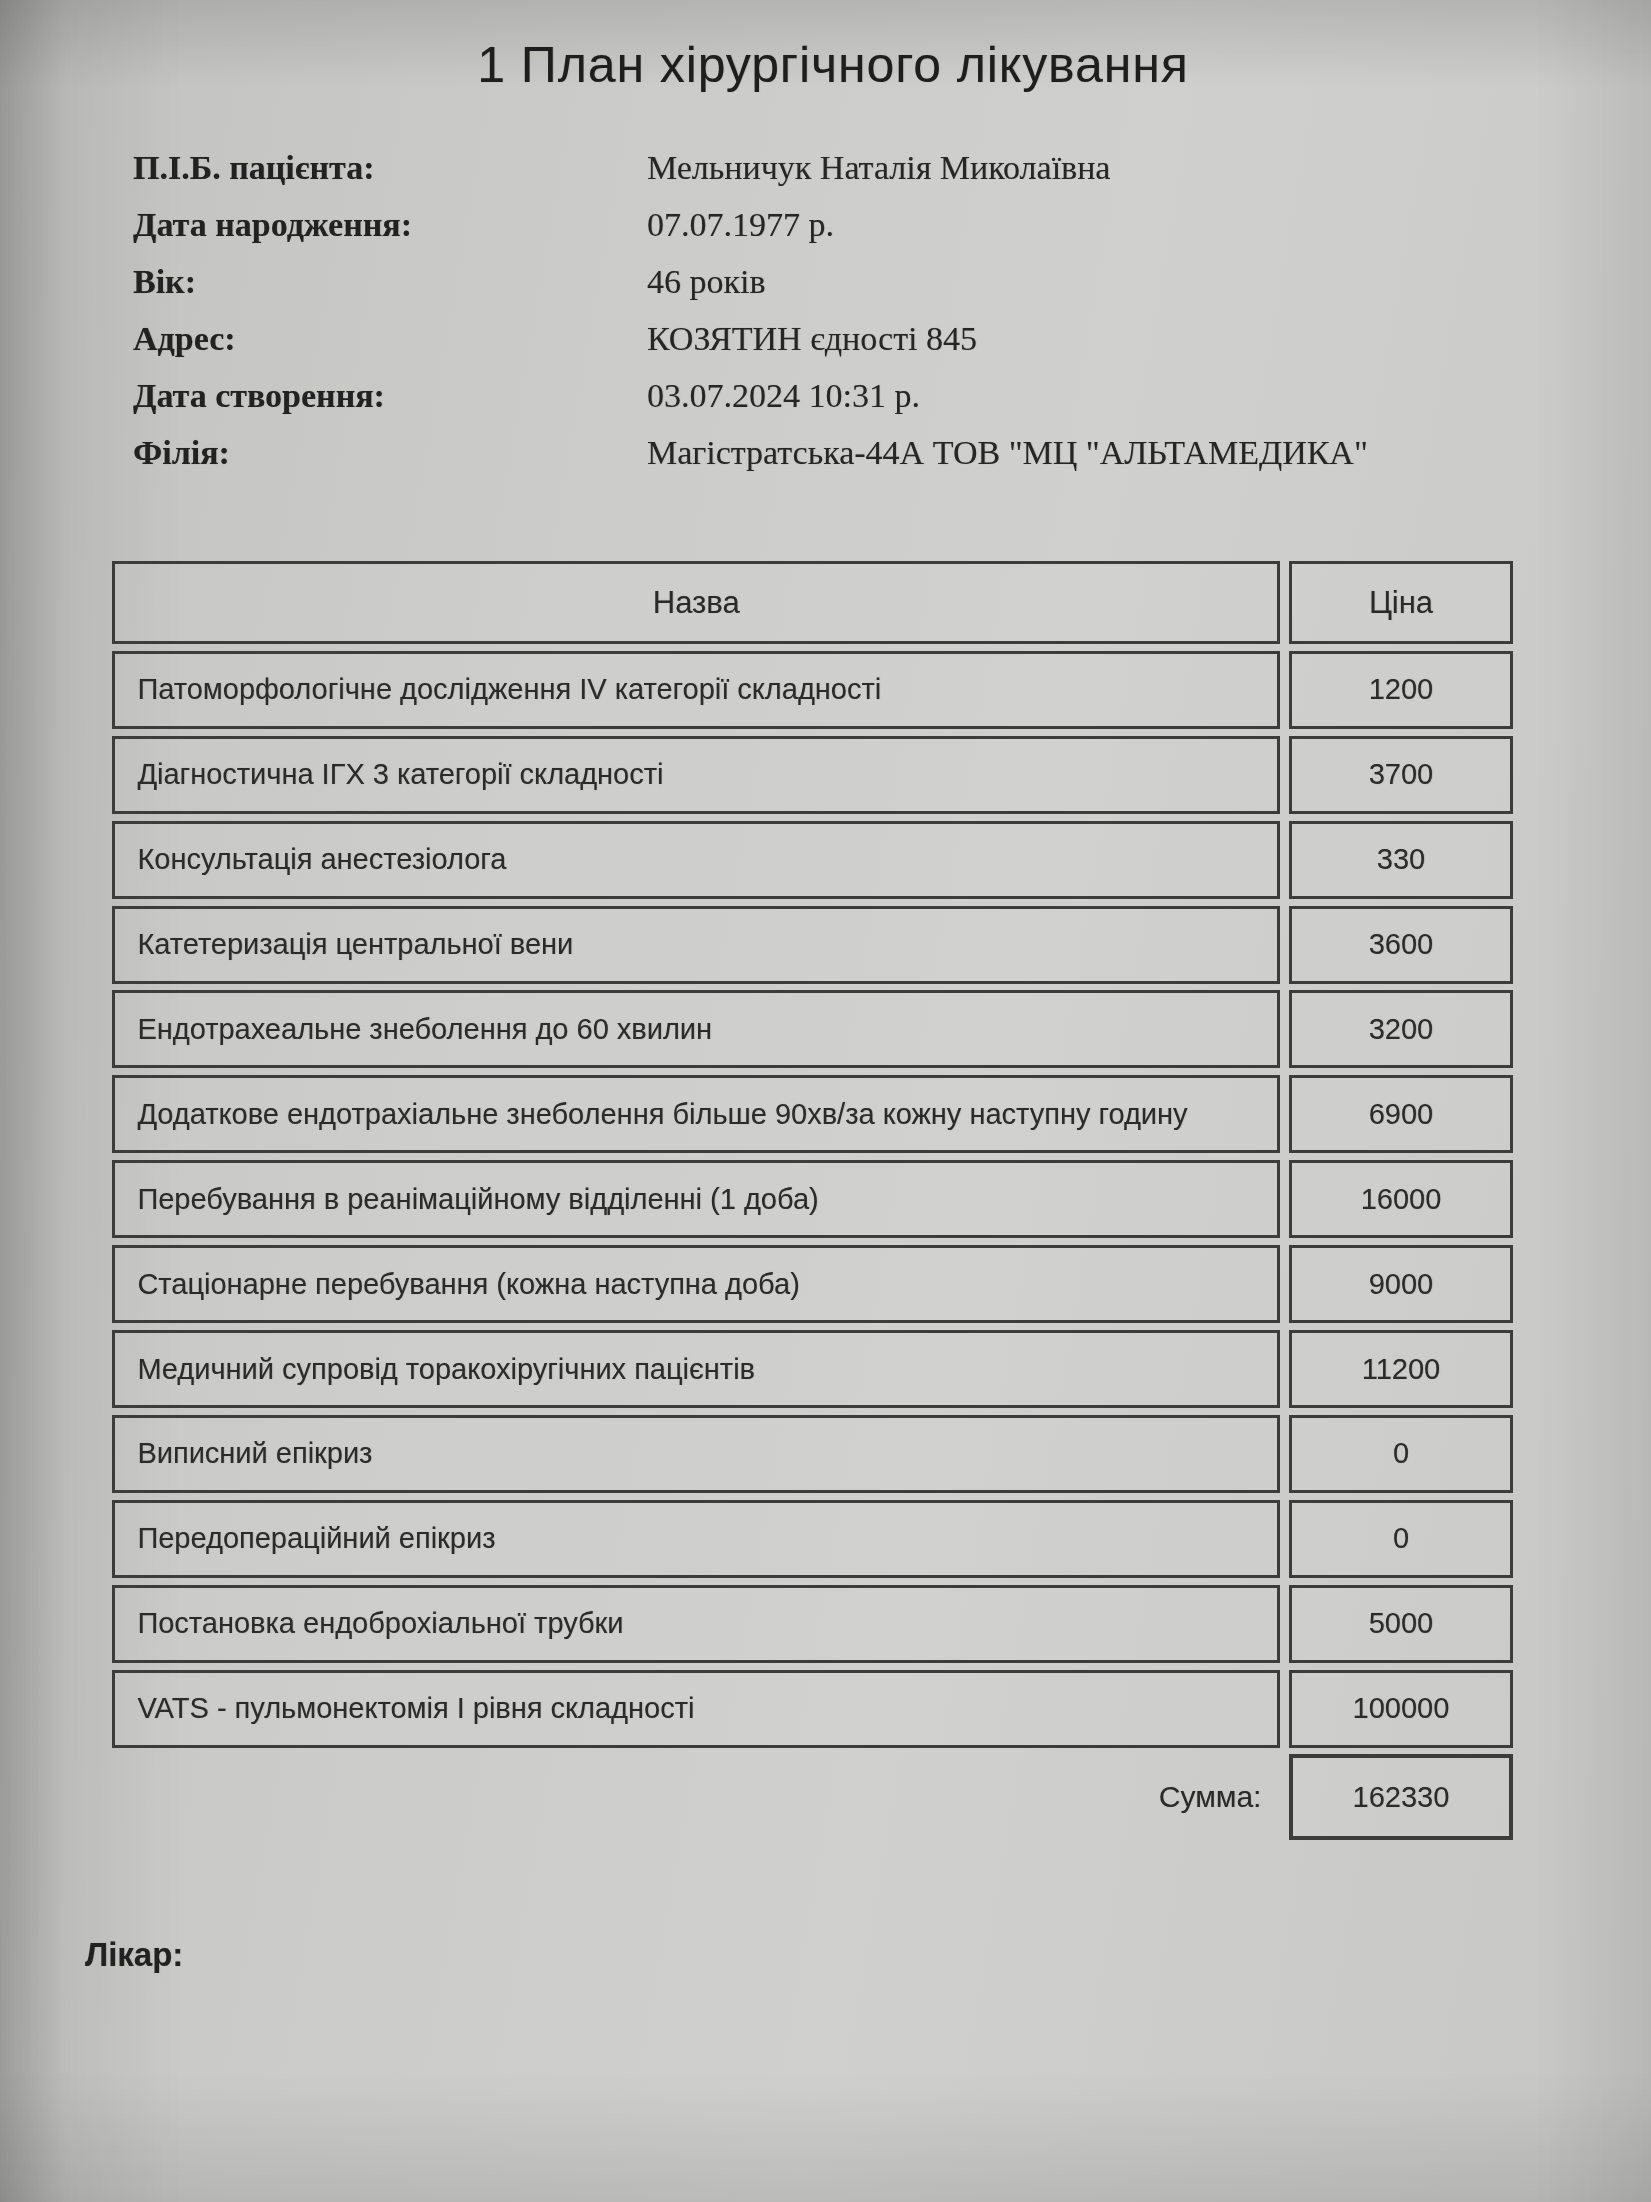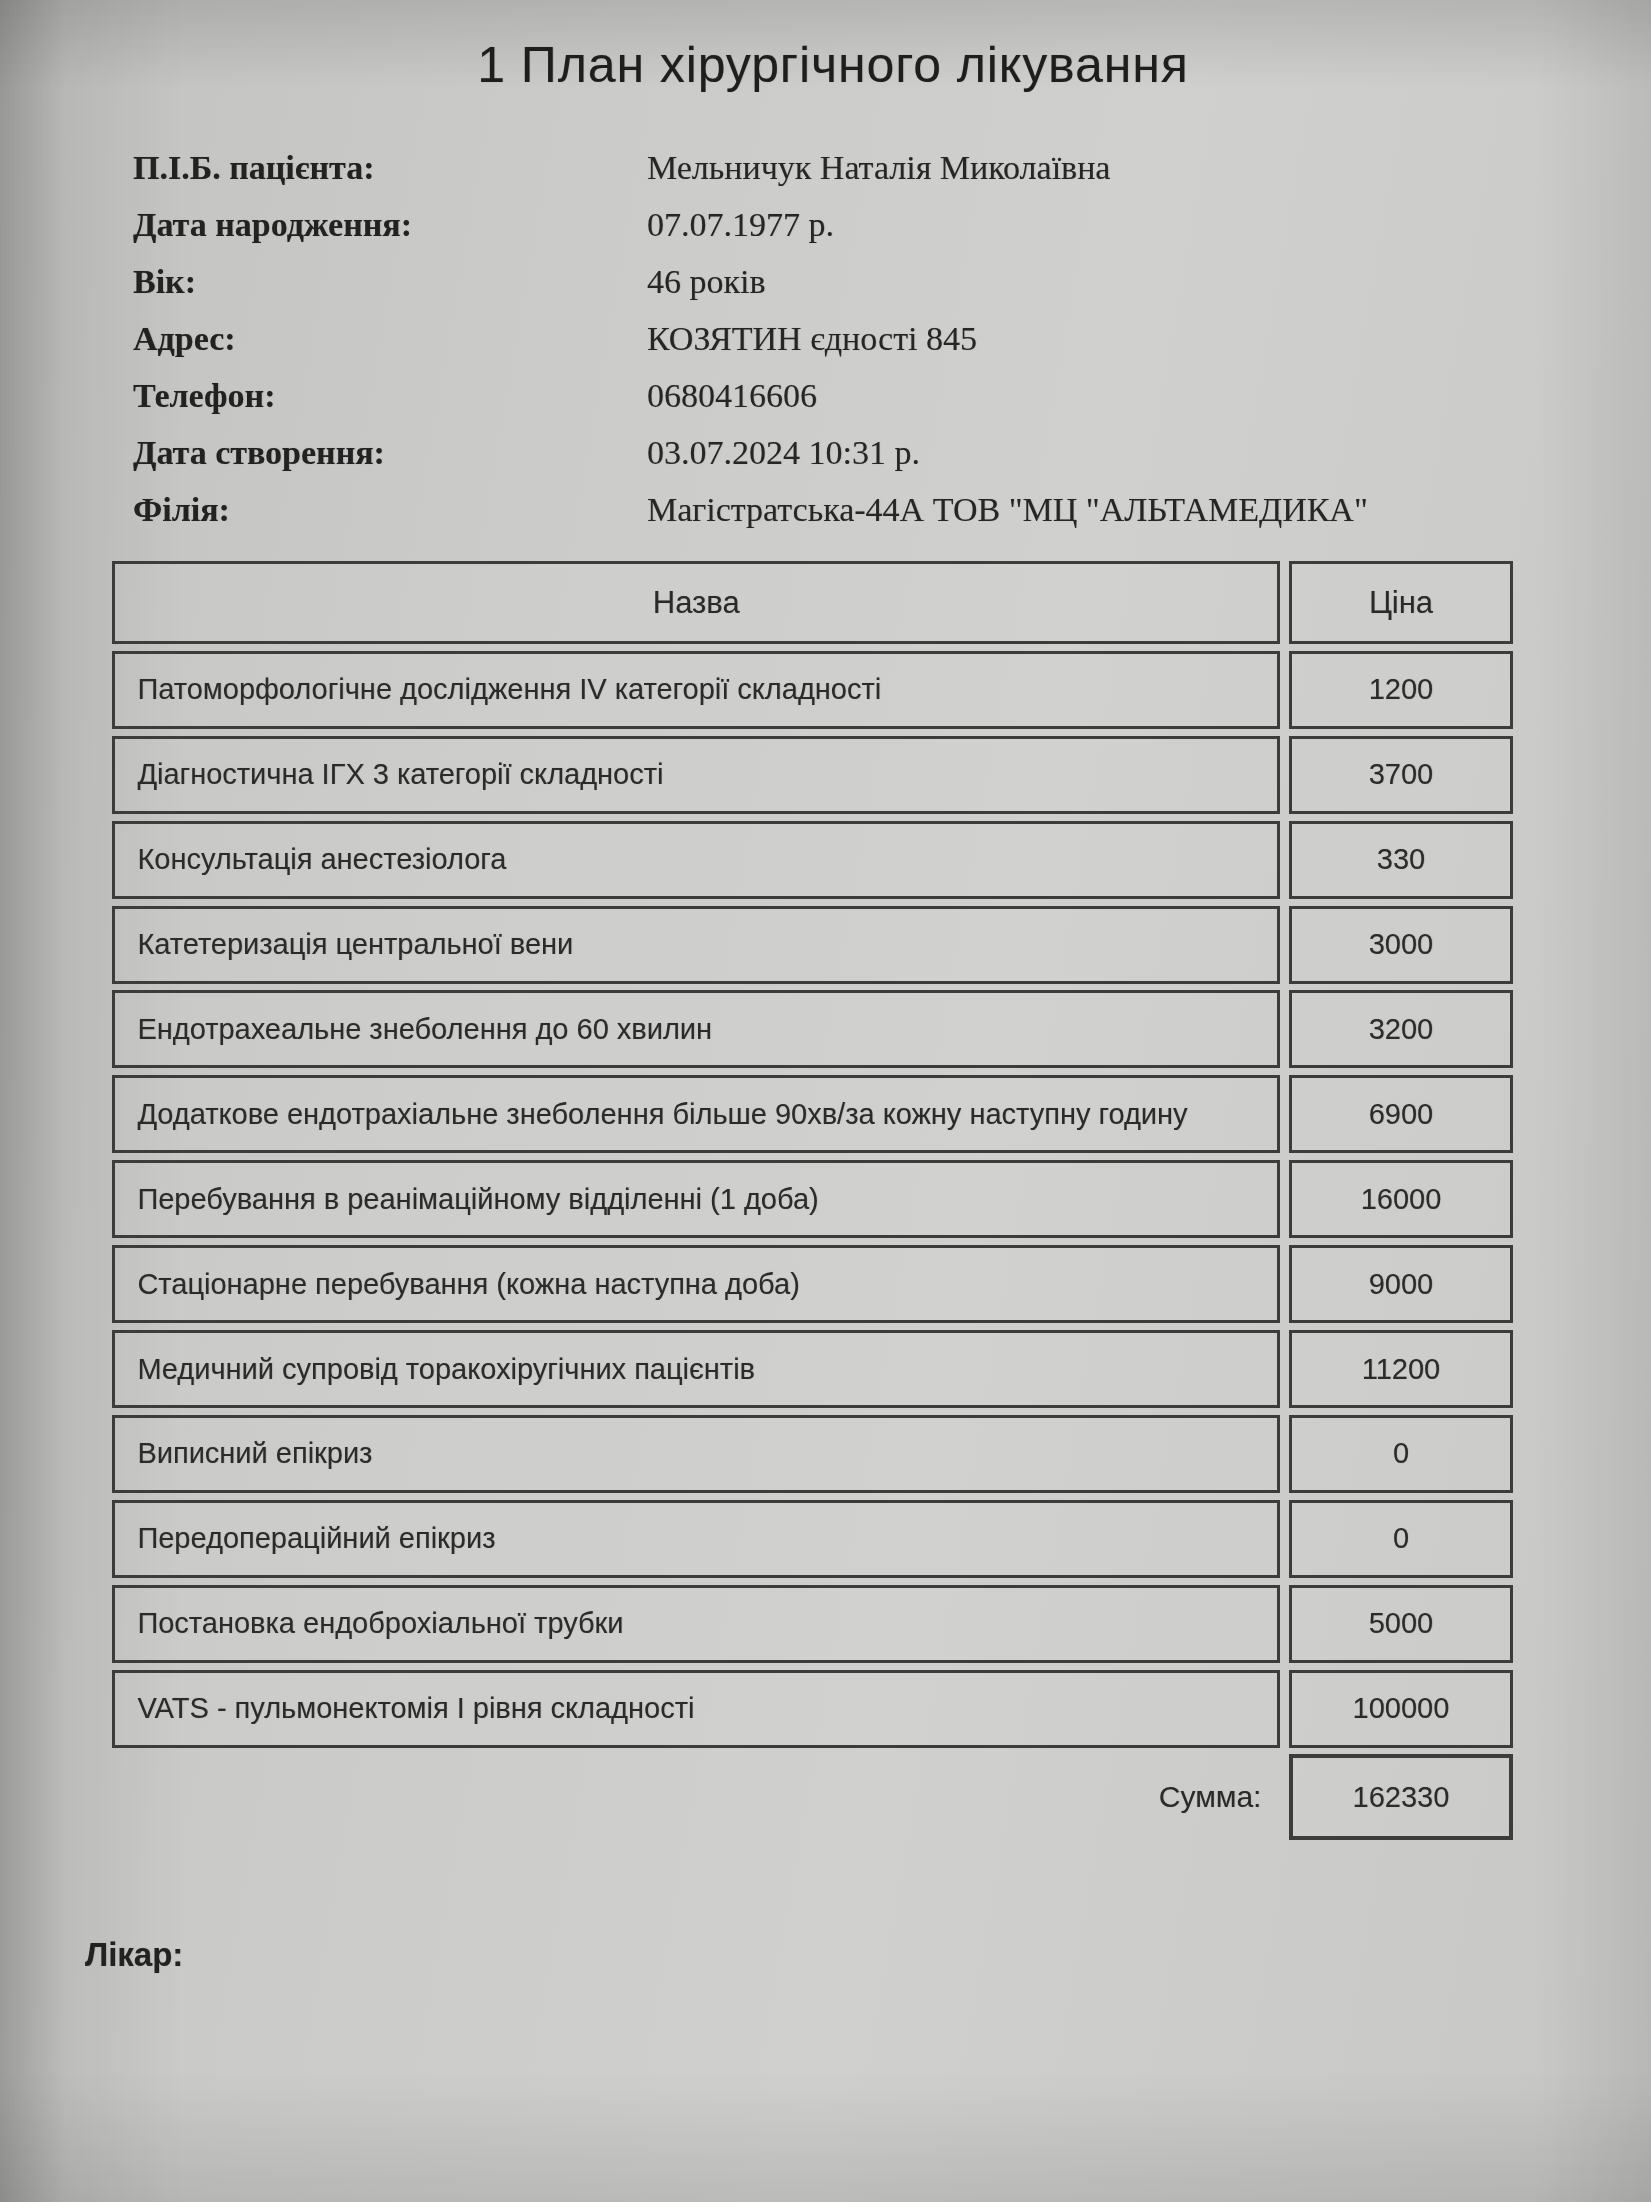--- a/index.html
+++ b/index.html
@@ -71,24 +71,20 @@
   <div class="irow">
     <div class="ilabel">Вік:</div>
     <div class="ivalue">46 років</div>
   </div>
 
   <div class="irow">
     <div class="ilabel">Адрес:</div>
     <div class="ivalue">КОЗЯТИН єдності 845</div>
   </div>
 
-  <div class="irow">
-    <div class="ilabel">Телефон:</div>
-    <div class="ivalue">0680416606</div>
-  </div>
 
   <div class="irow">
     <div class="ilabel">Дата створення:</div>
     <div class="ivalue">03.07.2024 10:31 р.</div>
   </div>
 
   <div class="irow">
     <div class="ilabel">Філія:</div>
     <div class="ivalue">Магістратська-44А ТОВ "МЦ "АЛЬТАМЕДИКА"</div>
   </div>
@@ -110,21 +106,21 @@
     <div class="cell price">3700</div>
   </div>
 
   <div class="trow">
     <div class="cell name">Консультація анестезіолога</div>
     <div class="cell price">330</div>
   </div>
 
   <div class="trow">
     <div class="cell name">Катетеризація центральної вени</div>
-    <div class="cell price">3000</div>
+    <div class="cell price">3600</div>
   </div>
 
   <div class="trow">
     <div class="cell name">Ендотрахеальне знеболення до 60 хвилин</div>
     <div class="cell price">3200</div>
   </div>
 
   <div class="trow">
     <div class="cell name">Додаткове ендотрахіальне знеболення більше 90хв/за кожну наступну годину</div>
     <div class="cell price">6900</div>

